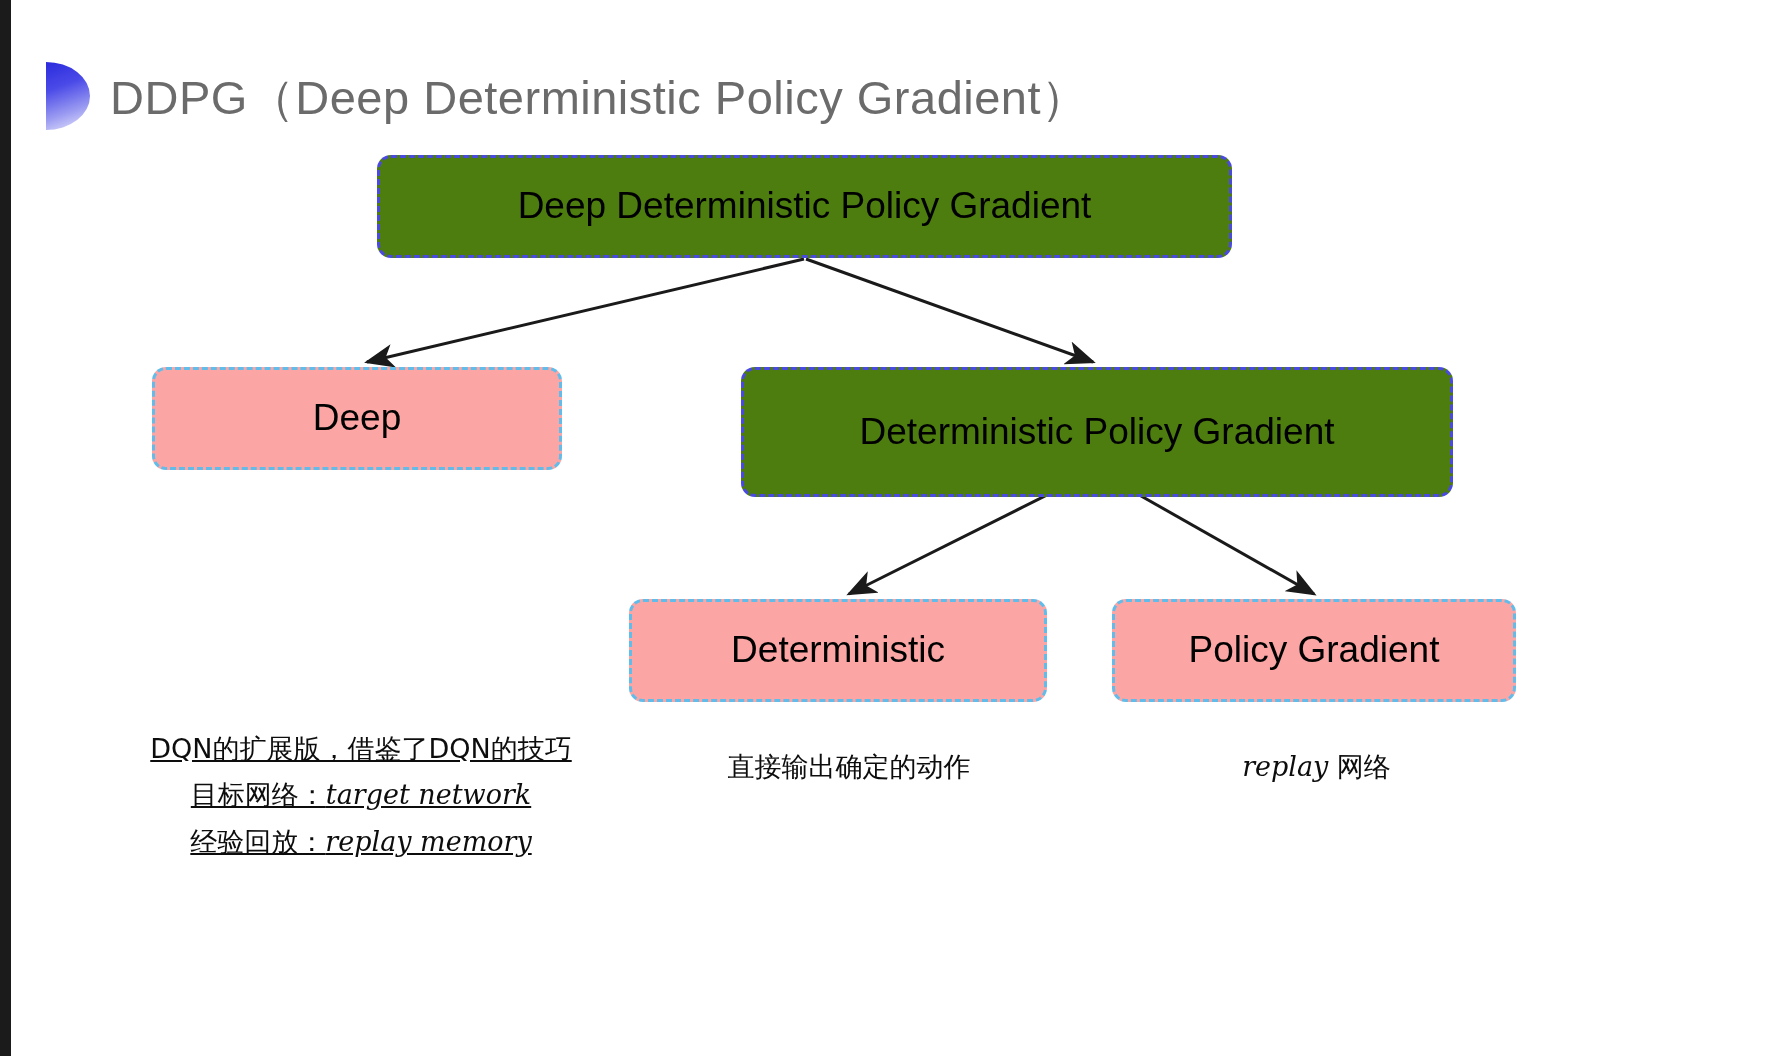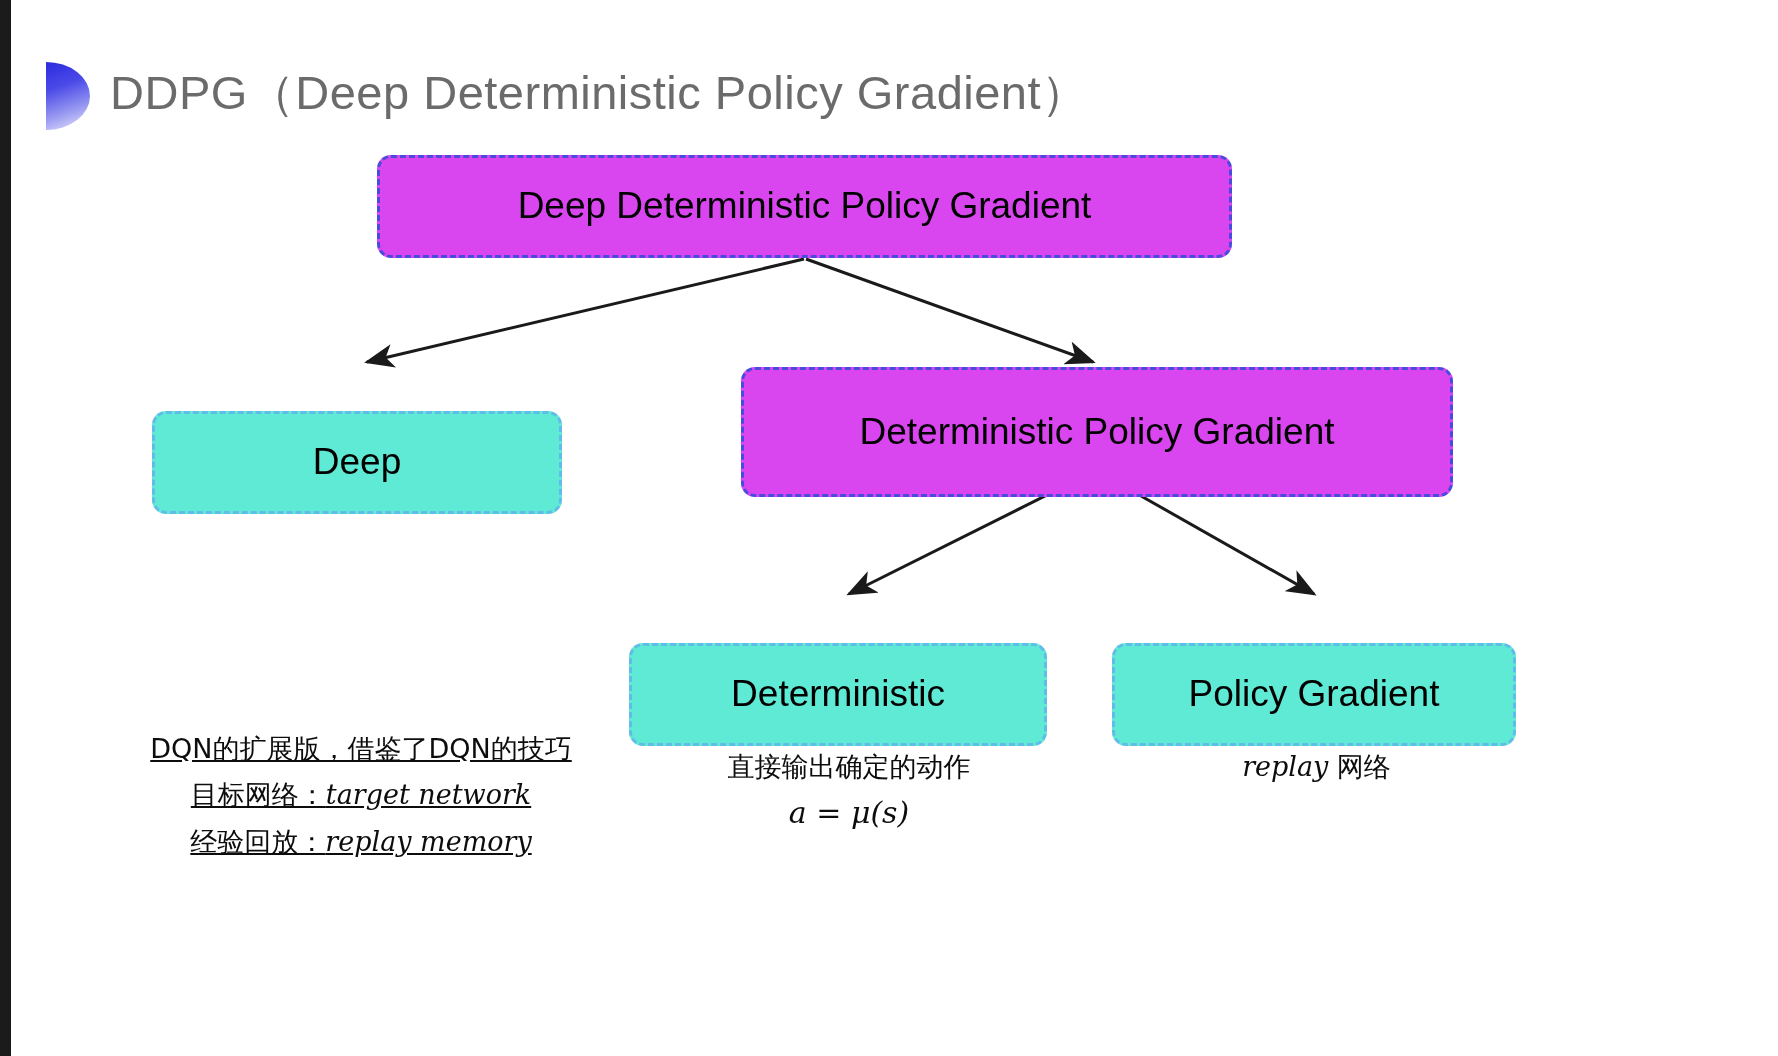--- a/index.html
+++ b/index.html
@@ -29,21 +29,21 @@
     width: 1767px; height: 1056px;
     background: #ffffff;
   }
 
   
   .title-row {
     position: absolute;
     left: 35px;
     top: 62px;
     display: flex;
-    align-items: flex-start;
+    align-items: flex-end;
   }
   .title-bullet {
     width: 44px;
     height: 68px;
     border-top-right-radius: 44px 34px;
     border-bottom-right-radius: 44px 34px;
     background: linear-gradient(160deg, #2b2bdd 0%, #4a4ae8 35%, #9b9bf2 70%, #eaeafd 100%);
     margin-right: 20px;
     flex: none;
   }
@@ -61,27 +61,26 @@
     box-sizing: border-box;
     display: flex;
     align-items: center;
     justify-content: center;
     border-radius: 14px;
     color: #000000;
     text-align: center;
     line-height: 1.15;
   }
   .node.purple {
-    background: #d946ef;
+    background: #4d7c0f;
     border: 3px dashed #4a4ade;
   }
   .node.blue {
-    background: #5eead4;
+    background: #fca5a5;
     border: 3px dashed #62bce9;
-    margin-top: 44px;
   }
 
   #node-root   { left: 366px; top: 155px;  width: 855px; height: 103px; font-size: 37px; }
   #node-deep   { left: 141px; top: 367px;  width: 410px; height: 103px; font-size: 37px; }
   #node-dpg    { left: 730px; top: 367px;  width: 712px; height: 130px; font-size: 37px; }
   #node-det    { left: 618px; top: 599px;  width: 418px; height: 103px; font-size: 37px; }
   #node-pg     { left: 1101px; top: 599px; width: 404px; height: 103px; font-size: 37px; }
 
   
   .arrows {
@@ -166,20 +165,19 @@
   </div>
 
   <div class="caption" id="caption-deep">
     <span class="cap-line cn">DQN的扩展版，借鉴了DQN的技巧</span>
     <span class="cap-line"><span class="cn">目标网络：</span><span class="mathit">target network</span></span>
     <span class="cap-line"><span class="cn">经验回放：</span><span class="mathit">replay memory</span></span>
   </div>
 
   <div class="caption" id="caption-det">
     <span class="cap-line cn">直接输出确定的动作</span>
-    <span class="cap-line formula">a = μ(s)</span>
   </div>
 
   <div class="caption" id="caption-pg">
     <span class="cap-line"><span class="mathit">replay</span><span class="cn"> 网络</span></span>
   </div>
 
 </div>
 
 </body></html>

